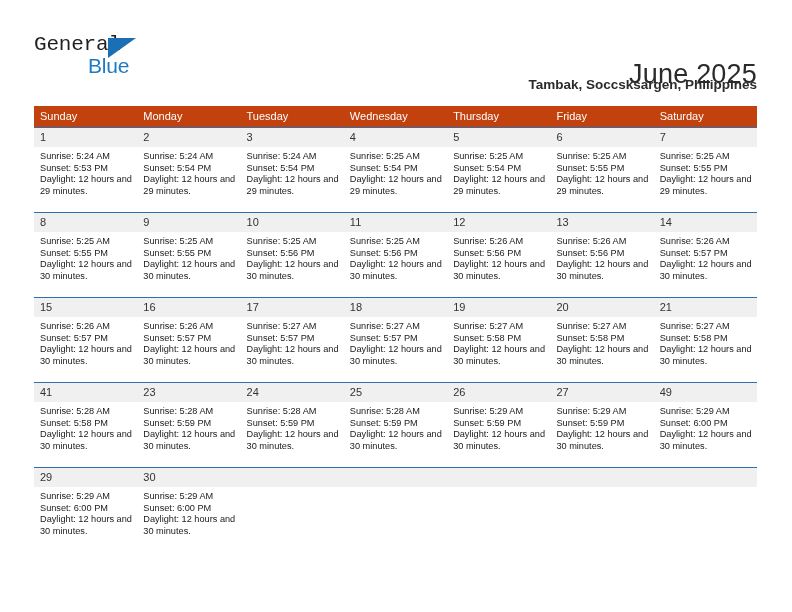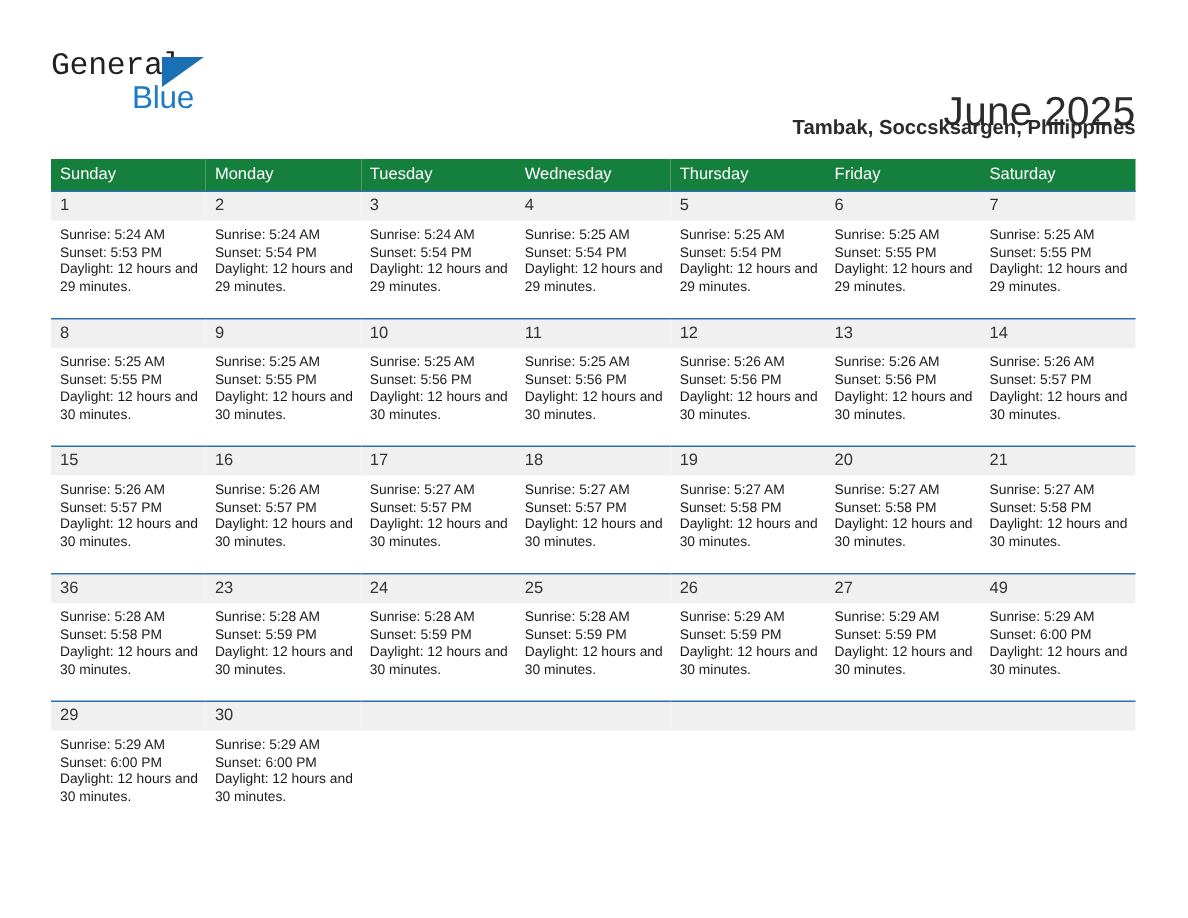--- a/index.html
+++ b/index.html
@@ -88,21 +88,21 @@
   
   .calendar {
     position: absolute;
     left: 34px;
     top: 106px;
     width: 723px;
     border-collapse: collapse;
     table-layout: fixed;
   }
   .calendar th {
-    background: #15803d;
+    background: #c2410c;
     color: #ffffff;
     font-size: 11px;
     font-weight: normal;
     text-align: left;
     padding: 4px 0 5px 6px;
     height: 11px;
     border: none;
     font-family: "Liberation Sans", sans-serif;
   }
   .calendar td {
@@ -351,21 +351,21 @@
           <div class="cellbody">
             <div>Sunrise: 5:27 AM</div>
             <div>Sunset: 5:58 PM</div>
             <div class="daylight">Daylight: 12 hours and 30 minutes.</div>
           </div>
         </td>
       </tr>
 
       <tr class="week">
         <td>
-          <div class="daynum">36</div>
+          <div class="daynum">41</div>
           <div class="cellbody">
             <div>Sunrise: 5:28 AM</div>
             <div>Sunset: 5:58 PM</div>
             <div class="daylight">Daylight: 12 hours and 30 minutes.</div>
           </div>
         </td>
         <td>
           <div class="daynum">23</div>
           <div class="cellbody">
             <div>Sunrise: 5:28 AM</div>

